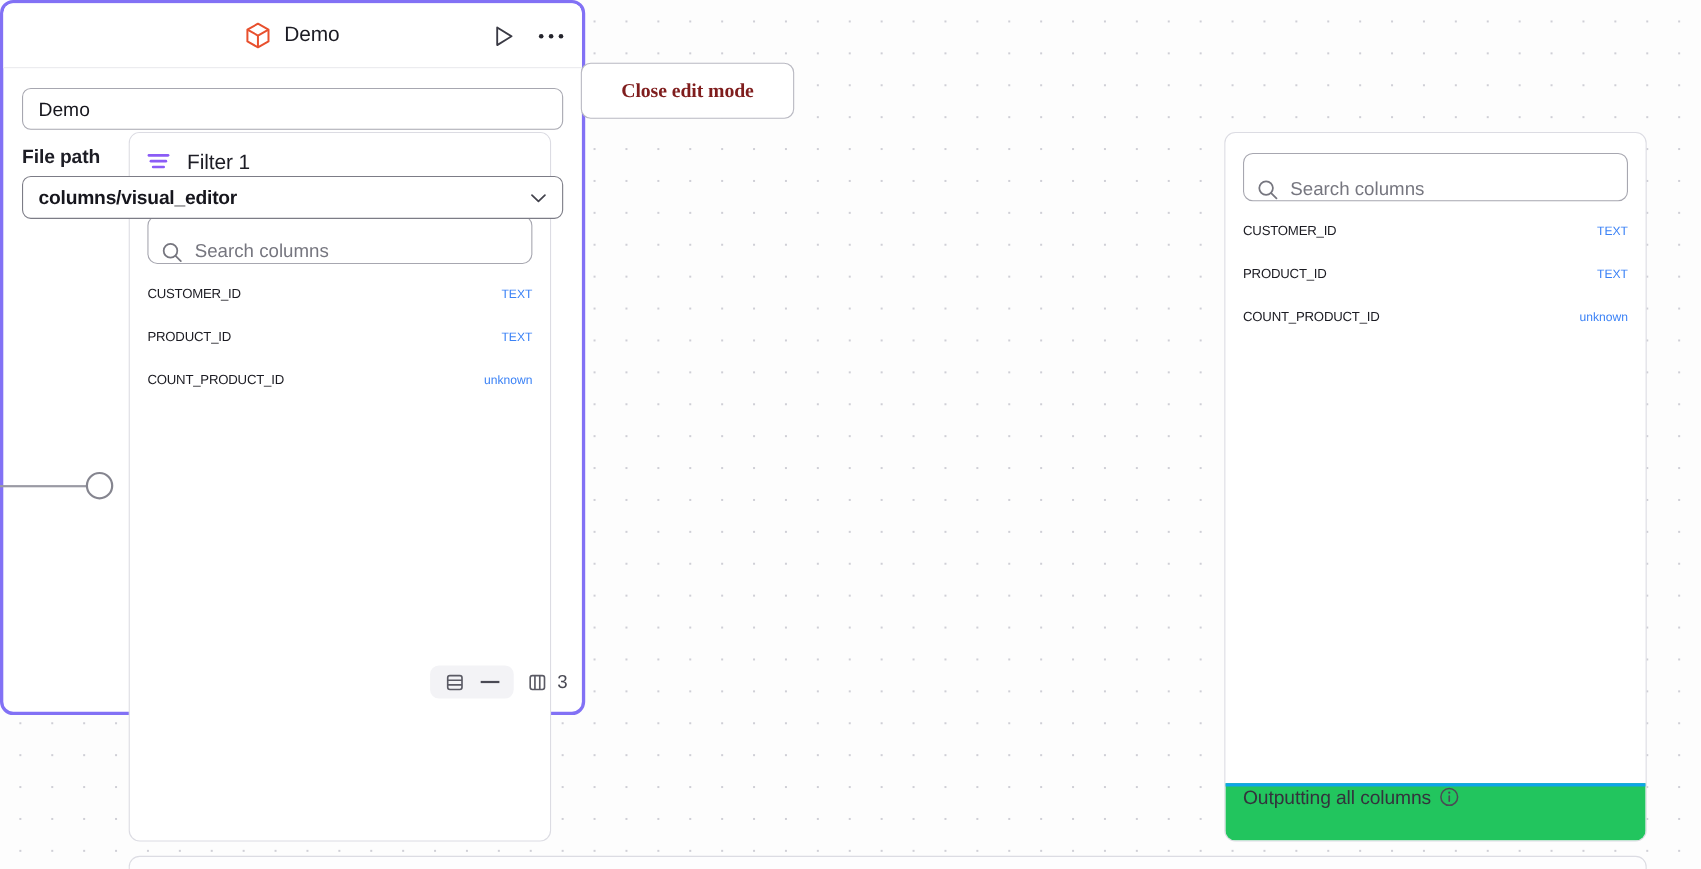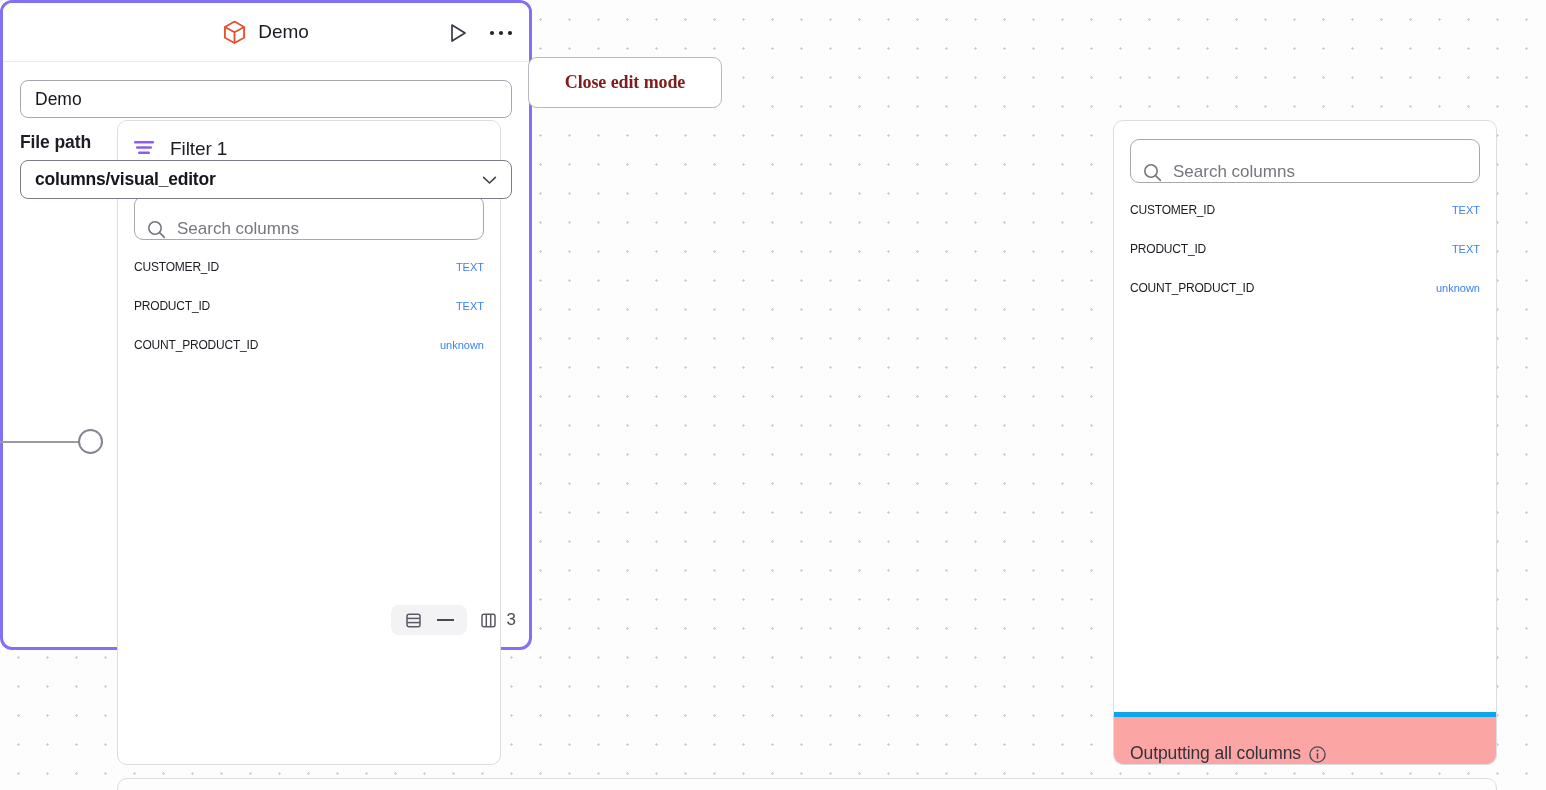--- a/index.html
+++ b/index.html
@@ -241,25 +241,25 @@
     height: 645px;
   }
   #output-panel .panel-header { padding-left: 16px; }
   #output-footer {
     position: absolute;
     left: 0;
     bottom: 0;
     width: 100%;
     height: 52px;
     display: flex;
-    align-items: flex-end;
+    align-items: flex-start;
     gap: 7px;
     padding-left: 16px;
-    border-top: 5px solid #0ea5e9;
-    background: #fca5a5;
+    border-top: 3px solid #0ea5e9;
+    background: #22c55e;
   }
   .footer-text { font-size: 17.5px; color: #33333c; letter-spacing: -0.1px; }
 
   
   #edge-line {
     position: absolute;
     left: 0px;
     top: 441px;
     width: 80px;
     height: 2px;

